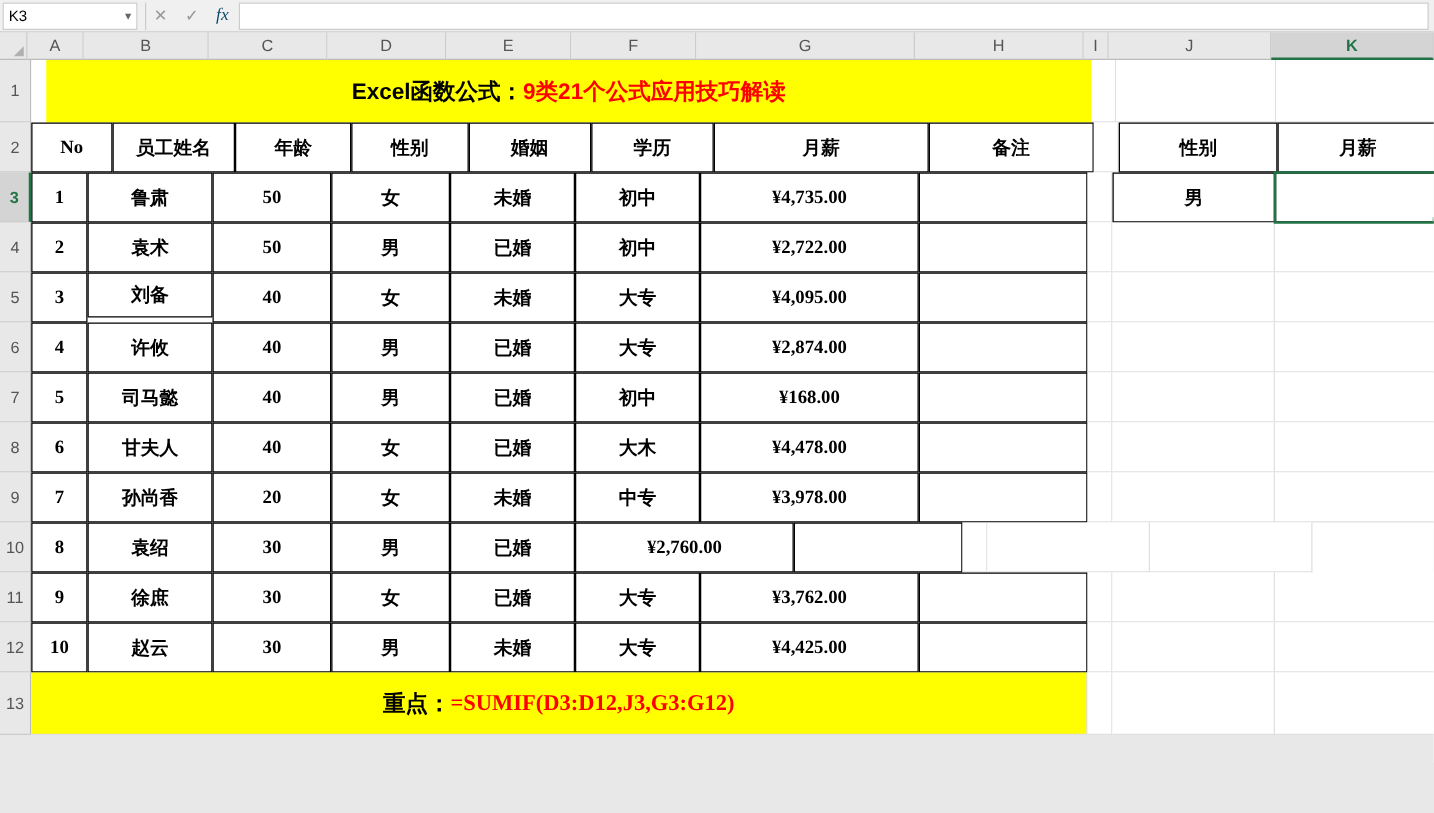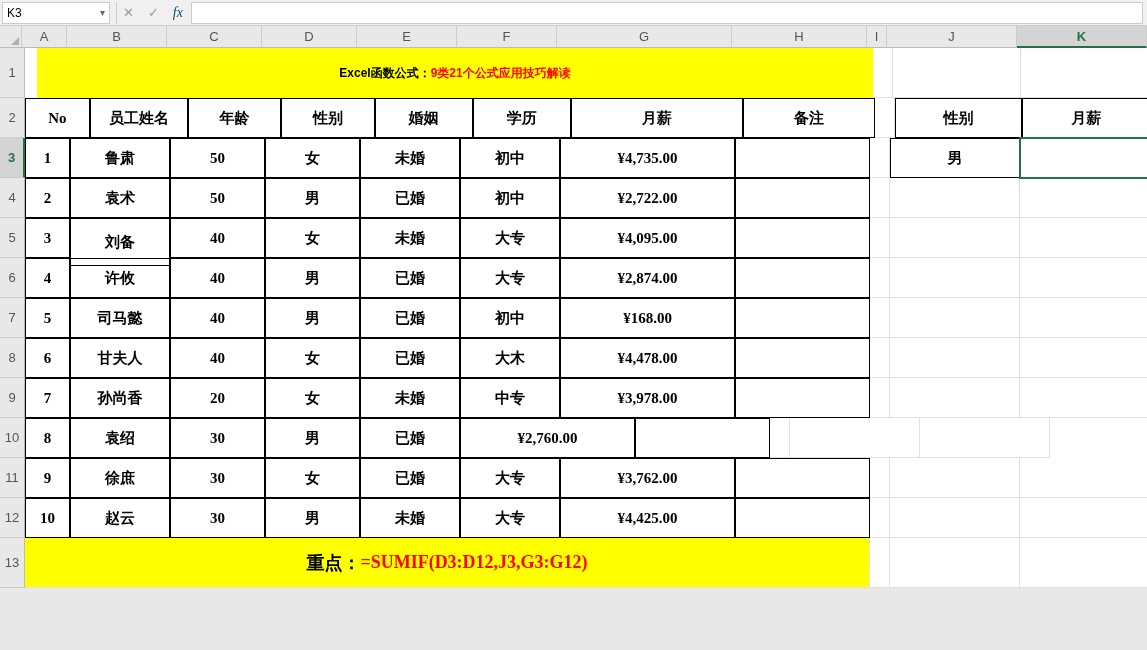--- a/index.html
+++ b/index.html
@@ -41,21 +41,21 @@
     .col-headers { display: flex; }
     .col-header { height: 22px; background: #e8e8e8; border-right: 1px solid #ccc; border-bottom: 1px solid #bbb; color: #555; display: flex; align-items: center; justify-content: center; font-size: 13px; }
     .col-header.active { background: #d4d4d4; color: #217346; font-weight: bold; border-bottom: 2px solid #217346; }
     .row-header { width: 25px; background: #e8e8e8; border-right: 1px solid #bbb; border-bottom: 1px solid #ccc; color: #555; display: flex; align-items: center; justify-content: center; font-size: 13px; }
     .row-header.active { background: #d4d4d4; color: #217346; font-weight: bold; border-right: 2px solid #217346; }
 
     .sheet { background: #fff; position: relative; }
     .sheet-row { display: flex; }
     .cell { border-right: 1px solid #e0e0e0; border-bottom: 1px solid #e0e0e0; display: flex; align-items: center; justify-content: center; overflow: hidden; white-space: nowrap; font-size: 15px; }
 
-    .title-banner { background: #ffff00; font-weight: bold; font-size: 12px; display: flex; align-items: center; justify-content: center; border: none; font-family: "SimHei", sans-serif; margin-left: 12px; }
+    .title-banner { background: #ffff00; font-weight: bold; font-size: 18px; display: flex; align-items: center; justify-content: center; border: none; font-family: "SimHei", sans-serif; margin-left: 12px; }
     .title-black { color: #000; }
     .title-red { color: #ff0000; }
 
     .boxed { border: 1.5px solid #000 !important; font-weight: bold; font-family: "SimSun", serif; }
 
     .footer-banner { background: #ffff00; font-weight: bold; font-size: 18px; display: flex; align-items: center; justify-content: center; font-family: "SimHei", sans-serif; }
     .footer-red { color: #000000; }
     .footer-red2 { color: #ff0000; font-family: "Times New Roman", serif; }
 
     .active-cell { outline: 2px solid #217346; outline-offset: -1px; position: relative; }
@@ -159,21 +159,21 @@
         <div class="cell boxed" style="width: 100px; height: 40px;">已婚</div>
         <div class="cell boxed" style="width: 100px; height: 40px;">初中</div>
         <div class="cell boxed" style="width: 175px; height: 40px;">¥2,722.00</div>
         <div class="cell boxed" style="width: 135px; height: 40px;"></div>
         <div class="cell spacer-col" style="width: 20px; height: 40px;"></div>
         <div class="cell spacer-col" style="width: 130px; height: 40px;"></div>
         <div class="cell spacer-col" style="width: 130px; height: 40px;"></div>
       </div>
       <div class="sheet-row" style="height: 40px;">
         <div class="cell boxed" style="width: 45px; height: 40px;">3</div>
-        <div class="cell boxed" style="width: 100px; height: 48px;">刘备</div>
+        <div class="cell boxed" style="width: 100px; height: 36px;">刘备</div>
         <div class="cell boxed" style="width: 95px; height: 40px;">40</div>
         <div class="cell boxed" style="width: 95px; height: 40px;">女</div>
         <div class="cell boxed" style="width: 100px; height: 40px;">未婚</div>
         <div class="cell boxed" style="width: 100px; height: 40px;">大专</div>
         <div class="cell boxed" style="width: 175px; height: 40px;">¥4,095.00</div>
         <div class="cell boxed" style="width: 135px; height: 40px;"></div>
         <div class="cell spacer-col" style="width: 20px; height: 40px;"></div>
         <div class="cell spacer-col" style="width: 130px; height: 40px;"></div>
         <div class="cell spacer-col" style="width: 130px; height: 40px;"></div>
       </div>

